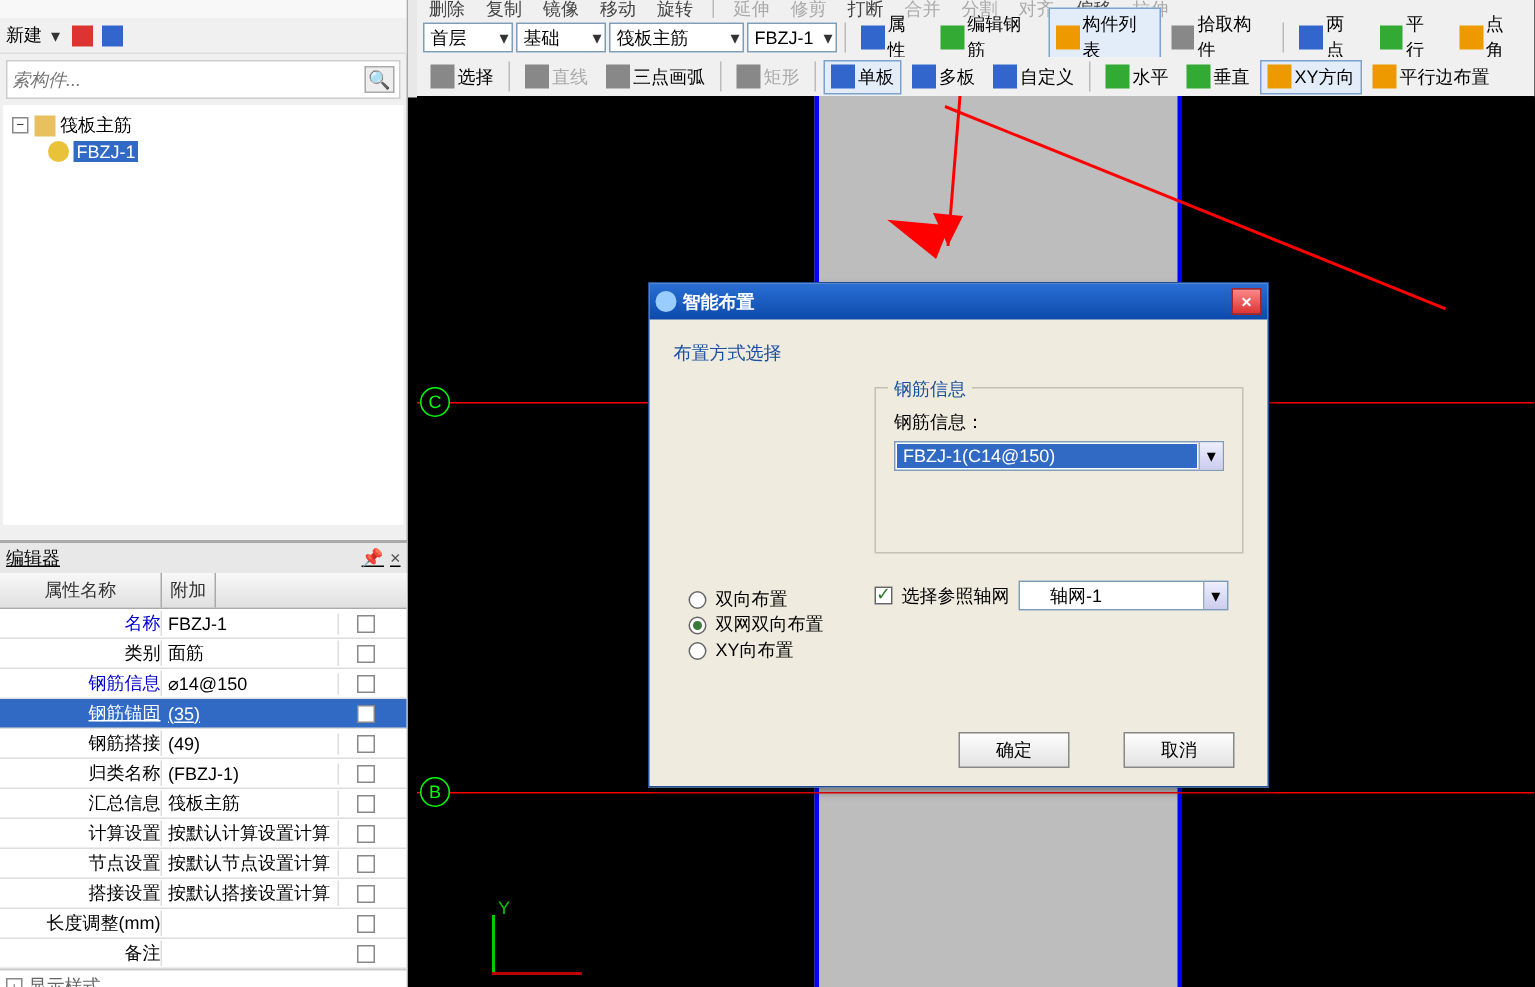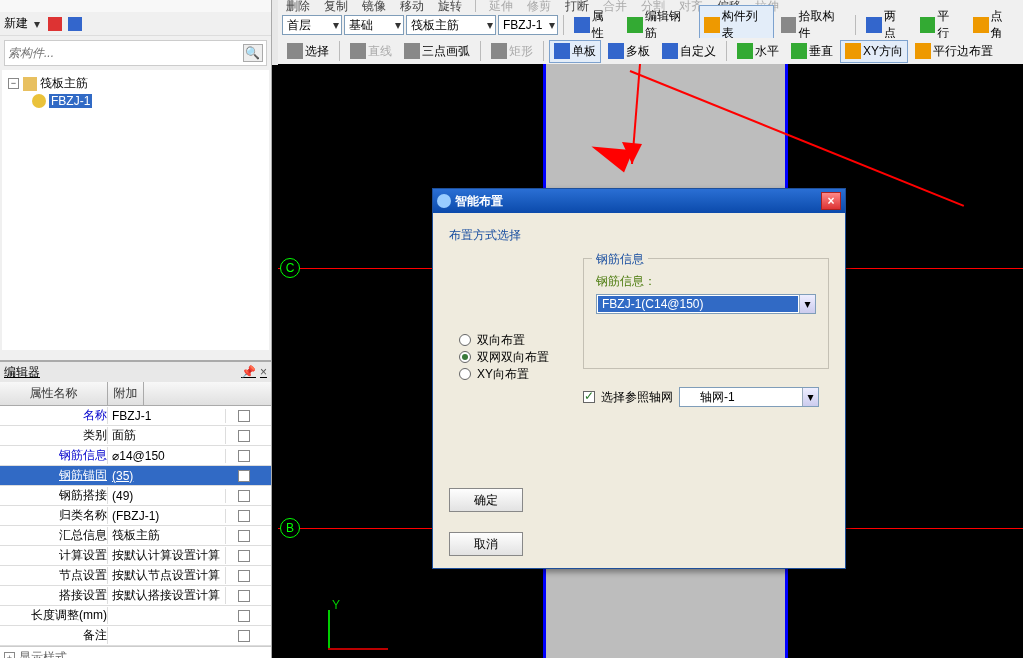--- a/index.html
+++ b/index.html
@@ -69,37 +69,37 @@
 
 
 .dialog { position: absolute; top: 188px; left: 432px; width: 414px; background: #efebde; border: 1px solid #1e4f9a; box-shadow: 3px 3px 6px rgba(0,0,0,.4); }
 .dialog-titlebar { height: 24px; background: linear-gradient(#2a6fd4,#0b4aab); display: flex; align-items: center; justify-content: space-between; padding: 0 4px; }
 .dialog-title { color: #fff; font-weight: bold; display: flex; align-items: center; gap: 4px; }
 .dialog-title .dic { width: 14px; height: 14px; background: #9cf; border-radius: 50%; }
 .dialog-close { width: 20px; height: 18px; background: linear-gradient(#f88,#d33); border: 1px solid #a22; color: #fff; display: flex; align-items: center; justify-content: center; font-weight: bold; }
 .dialog-body { padding: 14px 16px 12px 16px; }
 .group-label { color: #1a4fa0; margin-bottom: 8px; }
 .layout-cols { display: flex; gap: 20px; }
-.col-left { width: 130px; display: flex; flex-direction: column; justify-content: center; padding: 20px 0 30px 10px; height: 220px; }
+.col-left { width: 130px; display: flex; flex-direction: column; justify-content: flex-end; padding: 20px 0 30px 10px; height: 220px; }
 .radio-row { display: flex; align-items: center; gap: 6px; }
 .radio { width: 12px; height: 12px; border: 1px solid #666; border-radius: 50%; position: relative; background: #fff; }
 .radio.on::after { content: ""; position: absolute; top: 2px; left: 2px; width: 6px; height: 6px; background: #3a7a3a; border-radius: 50%; }
 .col-right { flex: 1; }
 .fieldset { border: 1px solid #c4c0b4; padding: 10px 12px 14px 12px; position: relative; margin-top: 6px; }
 .fieldset .legend { position: absolute; top: -8px; left: 8px; background: #efebde; padding: 0 4px; color: #1a4fa0; }
-.flabel { margin: 4px 0; color: #4d7c0f; }
+.flabel { margin: 4px 0; color: #000000; }
 .sel-combo { width: 220px; height: 20px; border: 1px solid #7f9db9; background: #fff; position: relative; display: flex; align-items: center; }
 .sel-combo .val { flex: 1; padding: 0 4px; background: #316ac5; color: #fff; margin: 1px; height: 16px; display: flex; align-items: center; }
 .sel-combo .dd { width: 16px; height: 18px; background: linear-gradient(#eef,#cce); border-left: 1px solid #9ab; display: flex; align-items: center; justify-content: center; }
 .check-row { display: flex; align-items: center; gap: 6px; margin-top: 18px; }
 .checkb { width: 12px; height: 12px; border: 1px solid #666; background: #fff; position: relative; }
 .checkb.on::after { content: "✓"; position: absolute; top: -3px; left: 0; color: #2a7a2a; font-size: 12px; }
 .combo2 { width: 140px; height: 20px; border: 1px solid #7f9db9; background: #fff; position: relative; display: flex; align-items: center; padding-left: 20px; }
 .combo2 .dd { position: absolute; right: 0; width: 16px; height: 18px; background: linear-gradient(#eef,#cce); border-left: 1px solid #9ab; display: flex; align-items: center; justify-content: center; }
-.dialog-buttons { display: flex; justify-content: flex-end; gap: 20px; margin-top: 16px; padding-right: 6px; flex-direction: column; }
+.dialog-buttons { display: flex; justify-content: flex-end; gap: 36px; margin-top: 16px; padding-right: 6px; }
 .btn { width: 74px; height: 24px; border: 1px solid #888; background: linear-gradient(#fefefe,#e2e2e2); display: flex; align-items: center; justify-content: center; cursor: pointer; }
 
 
 .ic-red { background: #d33 !important; }
 .ic-blue { background: #36c !important; }
 .ic-green { background: #3a3 !important; }
 .ic-gray { background: #888 !important; }
 .ic-orange { background: #e90 !important; }
 </style>
 </head>

